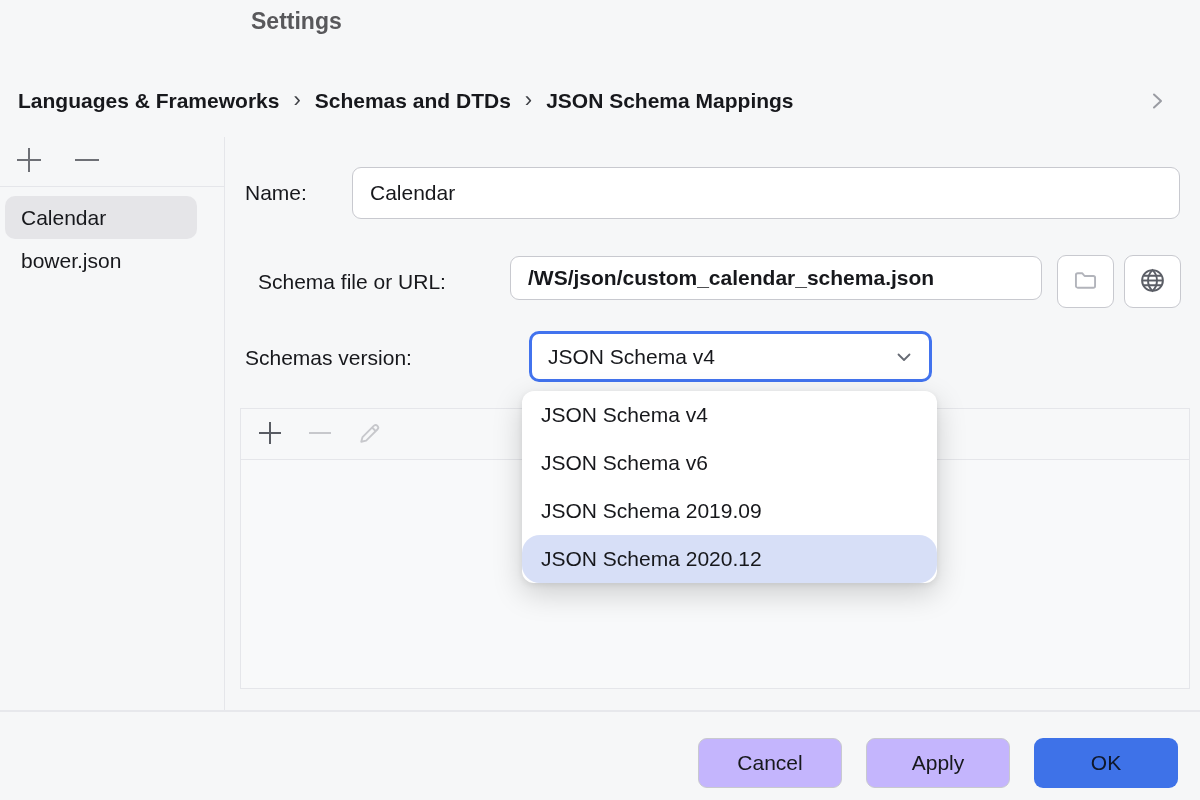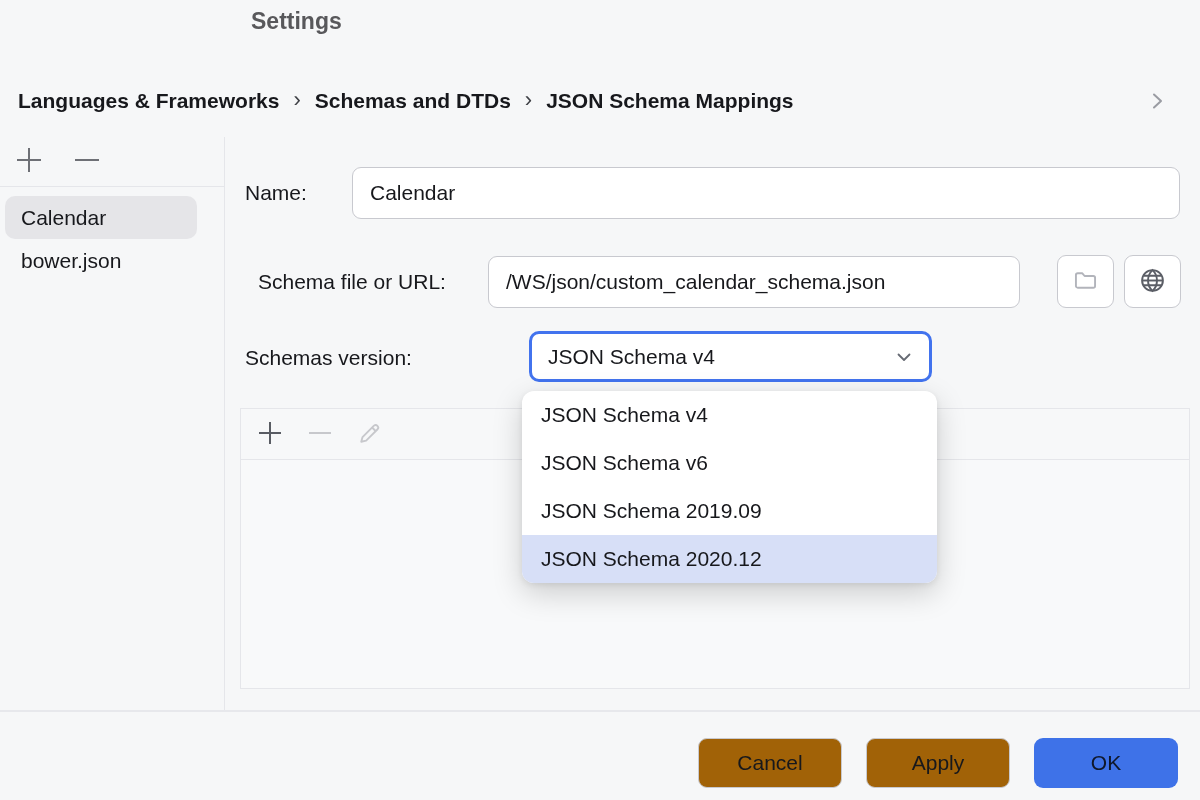--- a/index.html
+++ b/index.html
@@ -46,21 +46,21 @@
   .lbl-file { left:245px; top:270px;margin-left:13px; }
   .lbl-version { left:245px; top:346px; }
 
   
   .text-input {
     background:#ffffff; border:1px solid #c8c9cf; border-radius:9px;
     font-family:inherit; font-size:21px; color:#17181c; padding:0 17px;
     outline:none;
   }
   .in-name { left:352px; top:167px; width:828px; height:52px; }
-  .in-file { left:488px; top:256px; width:532px; height:52px; }
+  .in-file { left:510px; top:256px; width:532px; height:44px;font-weight:bold; }
 
   .square-btn {
     background:#ffffff; border:1px solid #c8c9cf; border-radius:9px;
     display:flex; align-items:center; justify-content:center; cursor:pointer;
   }
   .btn-folder { left:1057px; top:255px; width:57px; height:53px; }
   .btn-globe  { left:1124px; top:255px; width:57px; height:53px; }
 
   
   .select-box {
@@ -86,28 +86,28 @@
   .dd-popup {
     left:522px; top:391px; width:415px;
     background:#ffffff; border-radius:12px;
     box-shadow:0 10px 30px rgba(0,0,0,0.18), 0 2px 6px rgba(0,0,0,0.08);
     z-index:20; overflow:hidden;
   }
   .dd-option {
     height:48px; display:flex; align-items:center; padding-left:19px;
     font-size:21px; color:#17181c; cursor:pointer;
   }
-  .dd-option.highlighted { background:var(--dropdown-highlight,#d7dff7); }
+  .dd-option.highlighted { background:var(--dropdown-highlight,#d7dff7);border-radius:18px; }
 
   
   .footer-divider { left:0; top:710px; width:1200px; height:2px; background:#e7e8ec; }
   .btn {
     height:50px; width:144px; border-radius:9px; font-family:inherit;
     font-size:21px; display:flex; align-items:center; justify-content:center;
-    cursor:pointer; border:1px solid #c8c9cf; background:#a16207; color:#17181c;
+    cursor:pointer; border:1px solid #c8c9cf; background:#c4b5fd; color:#17181c;
   }
   .btn-cancel { left:698px; top:738px; }
   .btn-apply  { left:866px; top:738px; }
   .btn-ok { left:1034px; top:738px; background:var(--accent-blue,#3e72e8); border:none; color:#0f172a; }
 </style>
 </head>
 <body>
 
 <div class="abs win-title">Settings</div>
 

